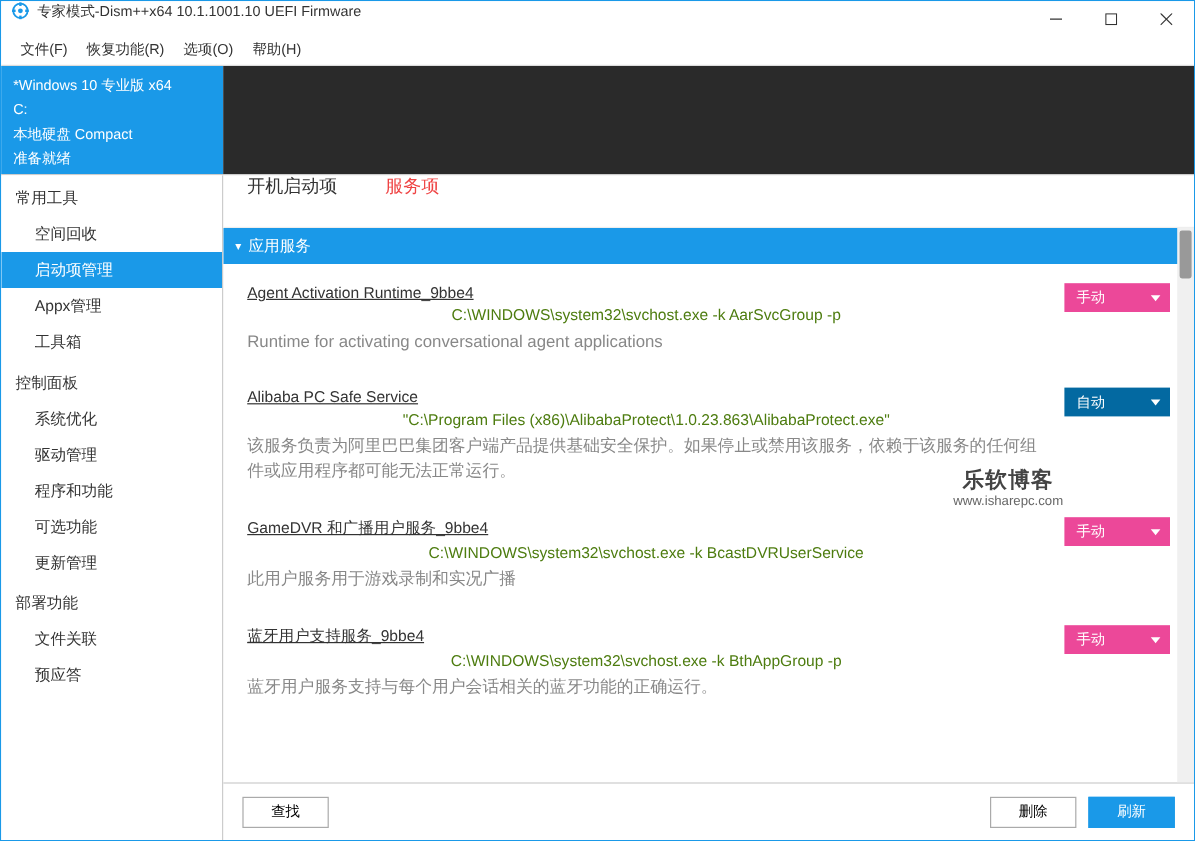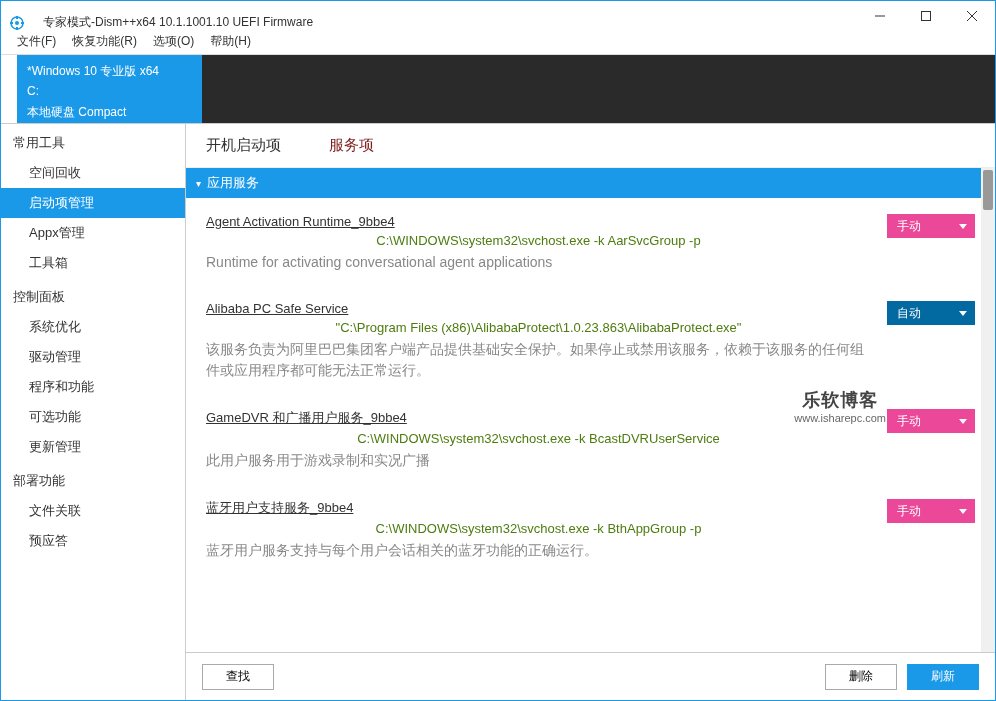--- a/index.html
+++ b/index.html
@@ -1,44 +1,44 @@
 <!DOCTYPE html>
 <html><head>
 <meta charset="utf-8">
 <style>
 * { margin: 0; padding: 0; box-sizing: border-box; font-family: "Microsoft YaHei", "Segoe UI", sans-serif; }
 body { background: #fff; width: 996px; height: 701px; overflow: hidden; position: relative; }
 
 .window { width: 996px; height: 701px; border: 1px solid #1a99e8; display: flex; flex-direction: column; }
 
-.titlebar { height: 30px; background: #fff; display: flex; align-items: flex-end; padding-left: 8px; gap: 12px; }
+.titlebar { height: 30px; background: #fff; display: flex; align-items: flex-start; padding-left: 8px; }
 .titlebar-icon { width: 16px; height: 16px; margin-right: 6px; }
 .titlebar-text { font-size: 12px; color: #333; flex: 1; }
 .win-controls { display: flex; }
 .win-btn { width: 46px; height: 30px; display: flex; align-items: center; justify-content: center; cursor: pointer; }
 
 .menubar { height: 24px; background: #fff; display: flex; padding-left: 8px; border-bottom: 1px solid #ddd; }
 .menu-item { font-size: 12px; color: #333; padding: 2px 8px; cursor: pointer; }
 
-.info-panel { height: 68px; display: flex; margin-left: 16px; }
+.info-panel { height: 90px; display: flex; }
 .info-left { width: 185px; background: #1a99e8; color: #fff; padding: 6px 10px; font-size: 12px; line-height: 1.7; }
 .info-right { flex: 1; background: #2a2a2a; }
 
 .main-area { flex: 1; display: flex; border-top: 1px solid #ccc; overflow: hidden; }
 
 .sidebar { width: 185px; border-right: 1px solid #ccc; background: #fff; overflow-y: auto; }
 .sidebar-group { font-size: 13px; color: #333; padding: 10px 12px 6px; font-weight: normal; }
 .sidebar-item { font-size: 13px; color: #333; padding: 6px 12px 6px 28px; cursor: pointer; }
 .sidebar-item.active { background: #1a99e8; color: #fff; }
 
 .content { flex: 1; display: flex; flex-direction: column; overflow: hidden; }
 
-.tabs { height: 44px; display: flex; align-items: center; padding-left: 20px; border-bottom: 1px solid #eee; }
+.tabs { height: 44px; display: flex; padding-left: 20px; gap: 40px; border-bottom: 1px solid #eee; }
 .tab { font-size: 15px; color: #333; cursor: pointer; }
-.tab.active-alt { color: #7f1d1d; margin-left: 48px; }
+.tab.active-alt { color: #ef4444; }
 
 .service-list { flex: 1; overflow-y: auto; position: relative; }
 .scroll-indicator { position: absolute; right: 0; top: 0; bottom: 0; width: 14px; background: #f0f0f0; }
 .scroll-thumb { position: absolute; right: 2px; top: 2px; width: 10px; height: 40px; background: #999; border-radius: 2px; }
 
 .section-header { background: #1a99e8; color: #fff; font-size: 13px; padding: 6px 10px; display: flex; align-items: center; gap: 6px; }
 .chevron { font-size: 10px; }
 
 .service-item { padding: 16px 20px 12px; display: flex; align-items: flex-start; }
 .service-info { flex: 1; padding-right: 16px; }

